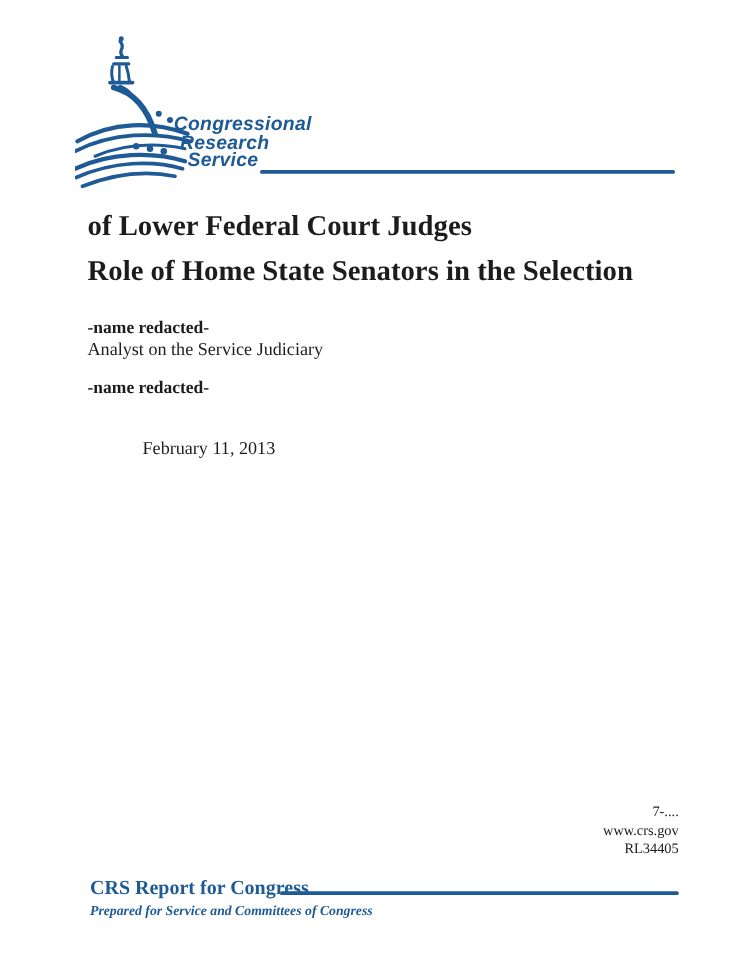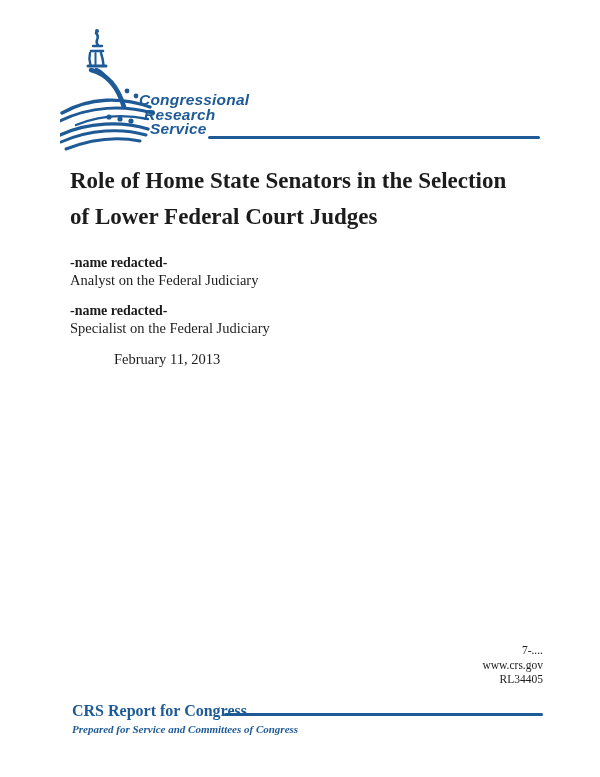--- a/index.html
+++ b/index.html
@@ -152,28 +152,27 @@
 
   <div class="logo-text">
     <div class="l1">Congressional</div>
     <div class="l2">Research</div>
     <div class="l3">Service</div>
   </div>
 
   <div class="top-rule"></div>
 
   <h1 class="title" style="margin:0;">
+    <div>of Lower Federal Court Judges</div>
     <div>Role of Home State Senators in the Selection</div>
-    <div>of Lower Federal Court Judges</div>
   </h1>
 
   <div class="byline author-name pos-name1">-name redacted-</div>
-  <div class="byline author-role pos-role1">Analyst on the Federal Judiciary</div>
+  <div class="byline author-role pos-role1">Analyst on the Service Judiciary</div>
   <div class="byline author-name pos-name2">-name redacted-</div>
-  <div class="byline author-role pos-role2">Specialist on the Federal Judiciary</div>
 
   <div class="report-date">February 11, 2013</div>
 
   <div class="info-block">
     <div>7-....</div>
     <div>www.crs.gov</div>
     <div>RL34405</div>
   </div>
 
   <div class="footer-banner">CRS Report for Congress</div>

